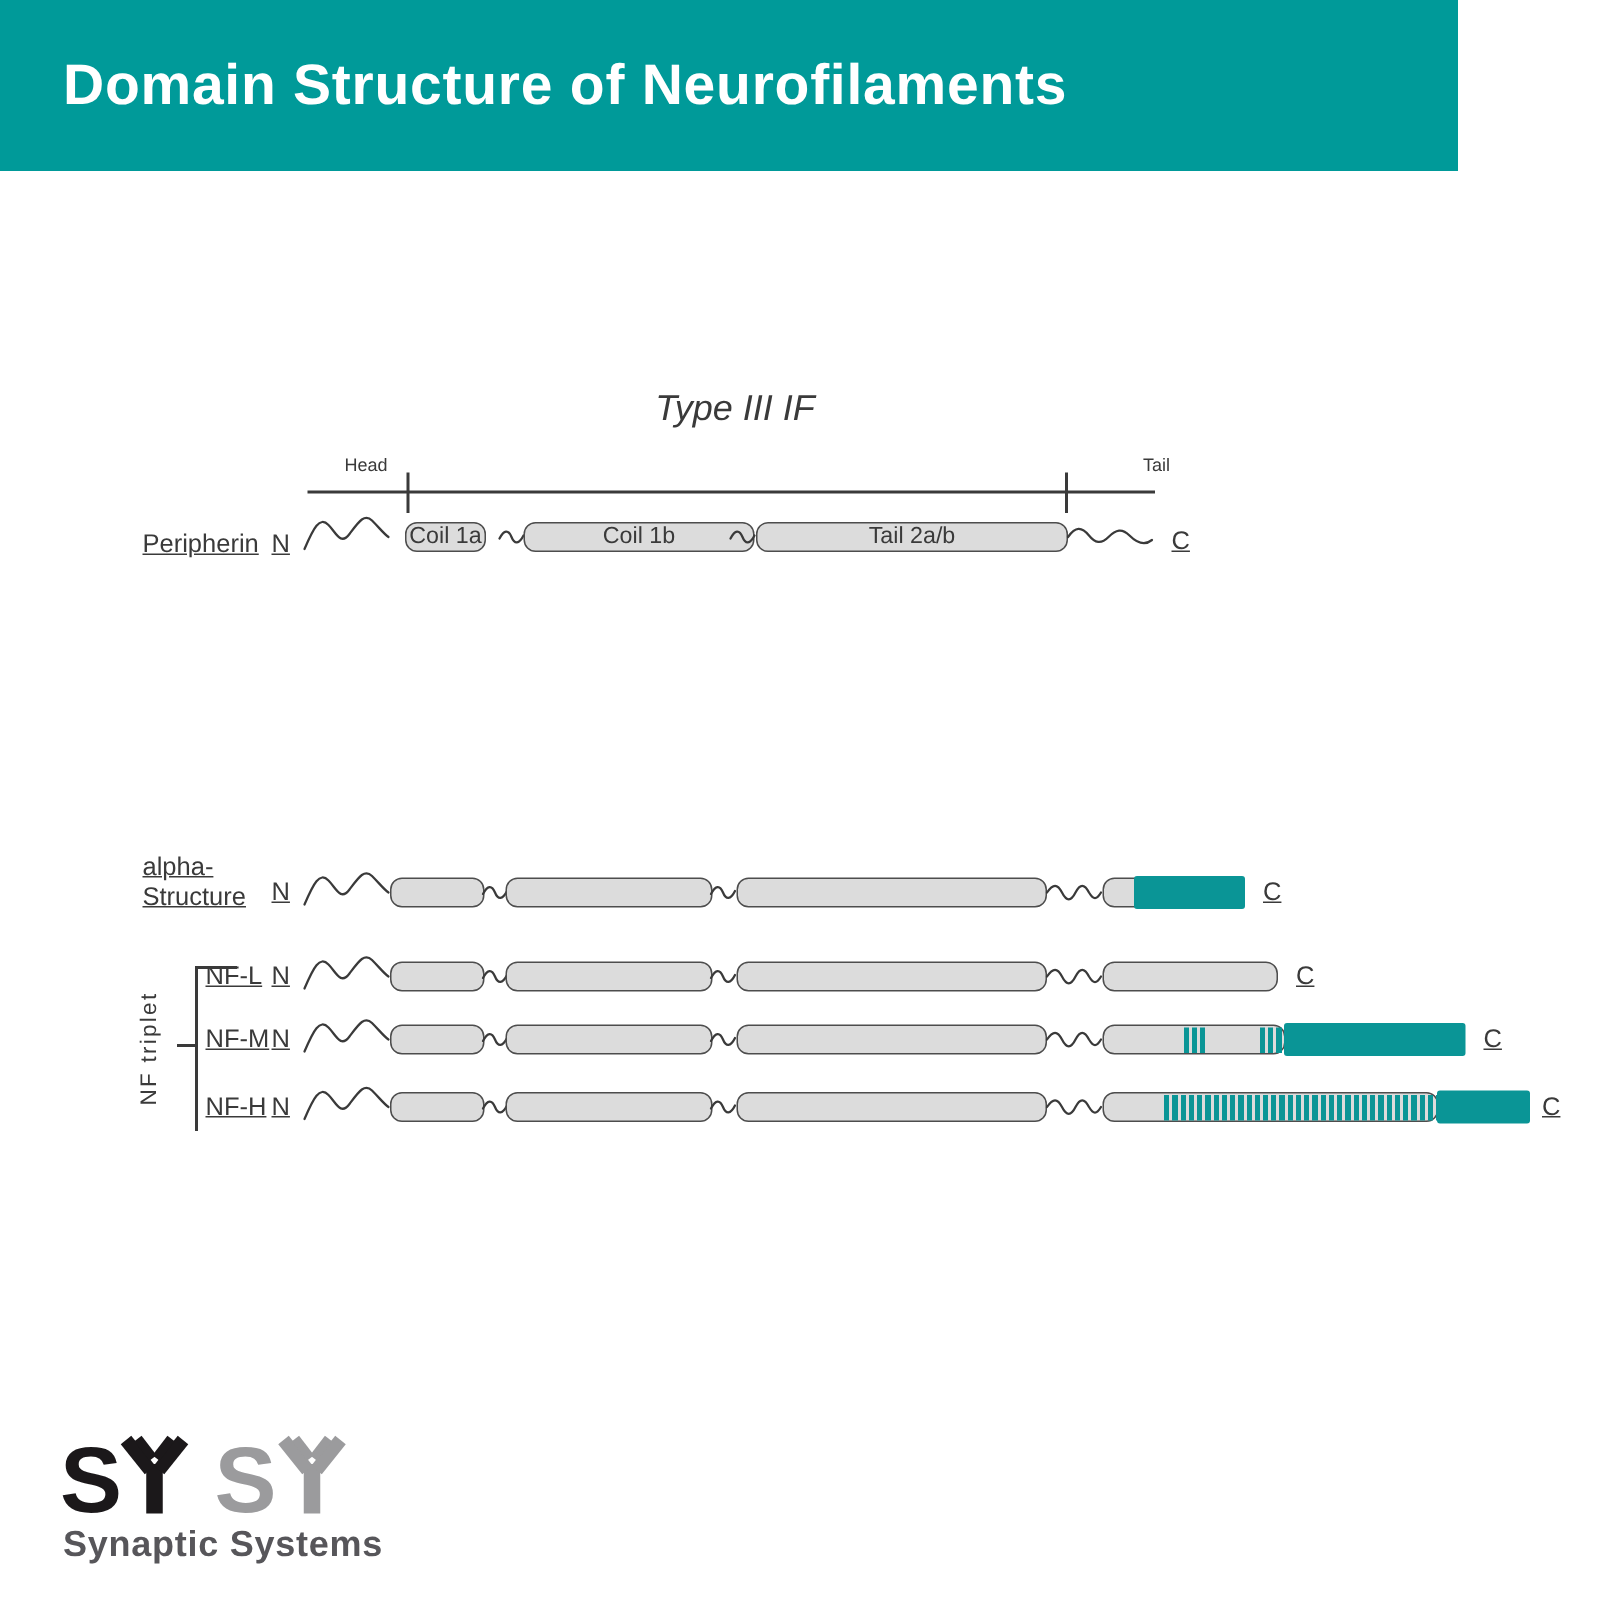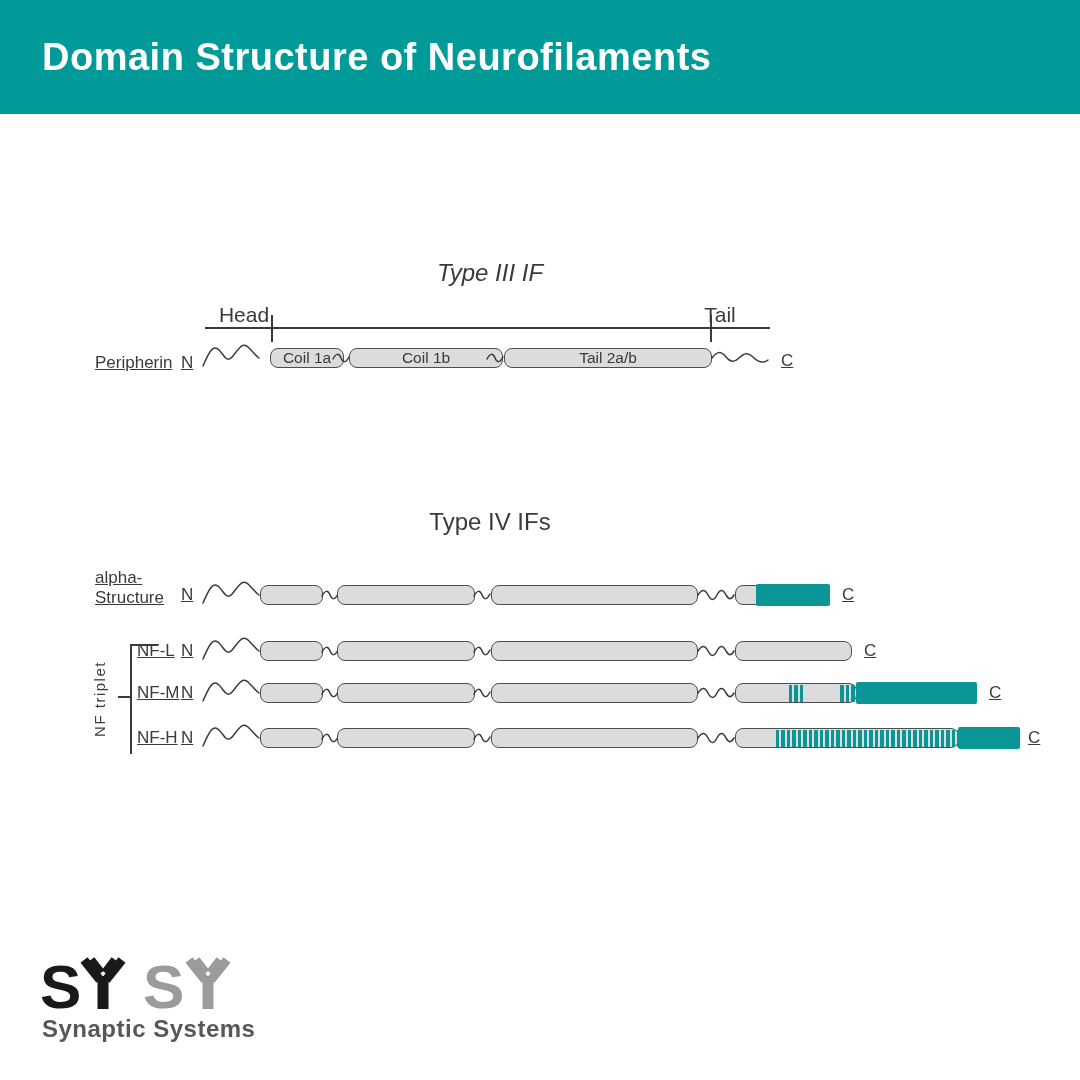--- a/index.html
+++ b/index.html
@@ -6,31 +6,31 @@
   body{
     width:1080px;height:1080px;background:#ffffff;
     font-family:"Liberation Sans",sans-serif;
     color:var(--text);
   }
   .canvas{position:relative;width:1080px;height:1080px;overflow:hidden;background:#fff;}
   .abs{position:absolute;}
 
   
   .hdr{
-    position:absolute;left:0;top:0;width:1080px;height:114px;
+    position:absolute;left:0;top:0;width:972px;height:114px;
     background:var(--header-teal);display:flex;align-items:center;
   }
   .hdr-title{
     margin-left:42px;color:#ffffff;font-size:38px;font-weight:bold;letter-spacing:.5px;
   }
 
   
   .section-title{position:absolute;font-size:24px;color:var(--text);text-align:center;}
   .lbl{position:absolute;font-size:17px;color:var(--text);white-space:nowrap;text-decoration:underline;}
-  .rlbl{position:absolute;font-size:21px;color:var(--text);text-align:center;white-space:nowrap;}
+  .rlbl{position:absolute;font-size:12px;color:var(--text);text-align:center;white-space:nowrap;}
   .two-line{line-height:20px;}
 
   
   .hline{position:absolute;height:1.5px;background:var(--line);}
   .vline{position:absolute;width:1.5px;background:var(--line);}
 
   
   .box{
     position:absolute;height:20px;box-sizing:border-box;
     background:var(--box-fill);border:1.5px solid var(--box-border);border-radius:8px;
@@ -71,51 +71,50 @@
 
 <div class="canvas">
 
   <div class="hdr">
     <div class="hdr-title">Domain Structure of Neurofilaments</div>
   </div>
 
   <div class="section-title" style="left:340px;top:259px;width:300px;font-style:italic;">Type III IF</div>
 
   <div class="rlbl" style="left:204px;top:303px;width:80px;">Head</div>
-  <div class="rlbl" style="left:680px;top:303px;width:80px;">Tail</div>
+  <div class="rlbl" style="left:731px;top:303px;width:80px;">Tail</div>
   <div class="hline" style="left:205px;top:327px;width:565px;"></div>
   <div class="vline" style="left:271px;top:315px;height:27px;"></div>
   <div class="vline" style="left:710px;top:315px;height:27px;"></div>
 
   <div class="lbl" style="left:95px;top:353px;">Peripherin</div>
   <div class="lbl" style="left:181px;top:353px;">N</div>
   <svg class="wave" style="left:202px;top:334px;" width="58" height="34">
     <path d="M1,32 C7,18 11,10 17,16 C22,21 25,30 31,22 C37,14 41,8 46,13 C51,18 54,22 57,24"></path>
   </svg>
-  <div class="box" style="left:270px;top:348px;width:74px;">
+  <div class="box" style="left:270px;top:348px;width:54px;">
     <span>Coil 1a</span>
   </div>
   <svg class="wave" style="left:332px;top:352px;" width="18" height="12">
     <path d="M1,7 C4,1 7,1 9,6 C11,11 14,11 17,5"></path>
   </svg>
   <div class="box" style="left:349px;top:348px;width:154px;">
     <span>Coil 1b</span>
   </div>
   <svg class="wave" style="left:486px;top:352px;" width="18" height="12">
     <path d="M1,7 C4,1 7,1 9,6 C11,11 14,11 17,5"></path>
   </svg>
   <div class="box" style="left:504px;top:348px;width:208px;">
     <span>Tail 2a/b</span>
   </div>
   <svg class="wave" style="left:711px;top:349px;" width="58" height="18">
     <path d="M1,9 C6,2 10,2 15,8 C19,13 23,14 28,9 C33,4 37,3 42,8 C47,13 52,15 57,11"></path>
   </svg>
   <div class="lbl" style="left:781px;top:351px;">C</div>
 
-  <div class="section-title" style="left:340px;top:508px;width:300px;">Type IV IFs</div>
 
   <div class="lbl two-line" style="left:95px;top:568px;">
     <div>alpha-</div>
     <div>Structure</div>
   </div>
   <div class="lbl" style="left:181px;top:585px;">N</div>
   <svg class="wave" style="left:202px;top:571px;" width="58" height="34">
     <path d="M1,32 C7,18 11,10 17,16 C22,21 25,30 31,22 C37,14 41,8 46,13 C51,18 54,22 57,24"></path>
   </svg>
   <div class="box" style="left:260px;top:585px;width:63px;"></div>

